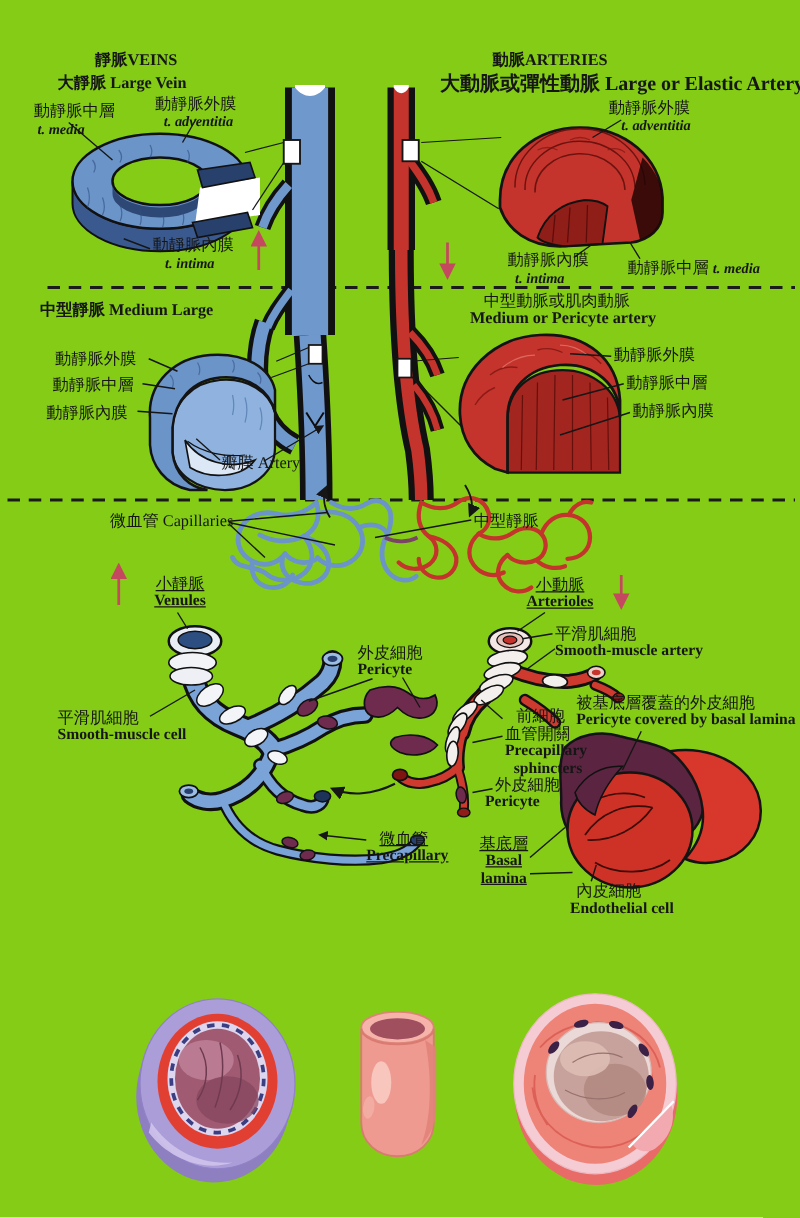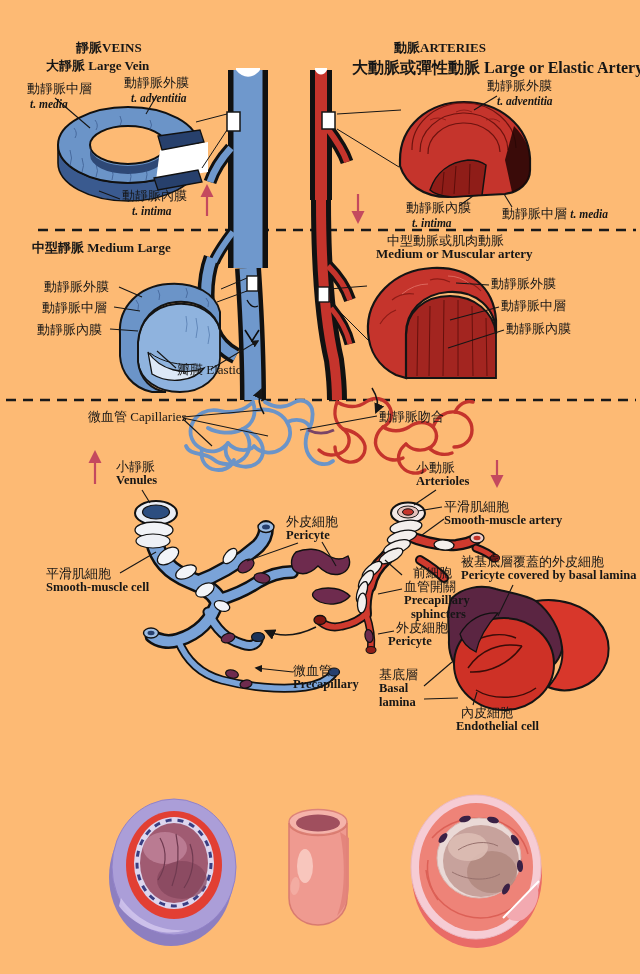--- a/index.html
+++ b/index.html
@@ -1,24 +1,24 @@
 <!DOCTYPE html>
 <html><head>
 <meta charset="utf-8">
 <style>
   html,body{margin:0;padding:0;background:#fff;}
-  .stage{position:relative;width:640px;height:974px;background:#fdba74;overflow:hidden;
+  .stage{position:relative;width:640px;height:974px;background:#84cc16;overflow:hidden;
          font-family:"Liberation Serif","DejaVu Serif",serif;color:#161616;}
   .stage svg{position:absolute;left:0;top:0;}
   .lbl{position:absolute;white-space:nowrap;font-size:13px;line-height:1.08;}
   .b{font-weight:bold;}
   .i{font-style:italic;font-size:11.5px;font-weight:bold;}
   .en{font-weight:bold;font-size:12.5px;}
   .stack span{display:block;}
-  .ctr{}
+  .ctr{text-align:center;text-decoration:underline;}
 </style>
 </head>
 <body>
 
 <div class="stage">
 
 <svg viewBox="0 0 640 974" width="640" height="974">
 <defs>
   <marker id="mB" viewBox="0 0 10 10" refX="8" refY="5" markerWidth="7" markerHeight="7" orient="auto-start-reverse">
     <path d="M0,0 L10,5 L0,10 Z" fill="#161616"></path>
@@ -406,30 +406,30 @@
 <div class="lbl" style="left:487px;top:79px">動靜脈外膜</div>
 <div class="lbl i" style="left:497px;top:95px">t. adventitia</div>
 <div class="lbl" style="left:406px;top:201px">動靜脈內膜</div>
 <div class="lbl i" style="left:412px;top:217px">t. intima</div>
 <div class="lbl" style="left:502px;top:207px"><span>動靜脈中層</span> <span class="i">t. media</span></div>
 
 <div class="lbl b" style="left:32px;top:241px">中型靜脈 Medium Large</div>
 <div class="lbl" style="left:44px;top:280px">動靜脈外膜</div>
 <div class="lbl" style="left:42px;top:301px">動靜脈中層</div>
 <div class="lbl" style="left:37px;top:323px">動靜脈內膜</div>
-<div class="lbl" style="left:177px;top:363px">瓣膜 Elastic</div>
+<div class="lbl" style="left:177px;top:363px">瓣膜 Artery</div>
 
 <div class="lbl" style="left:387px;top:234px">中型動脈或肌肉動脈</div>
-<div class="lbl b" style="left:376px;top:247px">Medium or Muscular artery</div>
+<div class="lbl b" style="left:376px;top:247px">Medium or Pericyte artery</div>
 <div class="lbl" style="left:491px;top:277px">動靜脈外膜</div>
 <div class="lbl" style="left:501px;top:299px">動靜脈中層</div>
 <div class="lbl" style="left:506px;top:322px">動靜脈內膜</div>
 
 <div class="lbl" style="left:88px;top:410px">微血管 Capillaries</div>
-<div class="lbl" style="left:379px;top:410px">動靜脈吻合</div>
+<div class="lbl" style="left:379px;top:410px">中型靜脈</div>
 <div class="lbl stack ctr" style="left:116px;top:460px;width:56px">
   <span>小靜脈</span>
       <span class="en">Venules</span>
 </div>
 <div class="lbl stack ctr" style="left:416px;top:461px;width:64px">
   <span>小動脈</span>
       <span class="en">Arterioles</span>
 </div>
 
 <div class="lbl stack" style="left:444px;top:500px">

